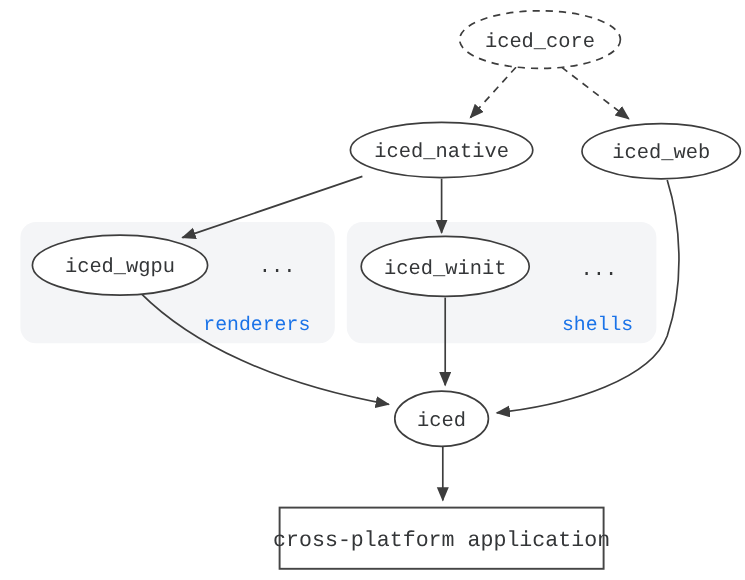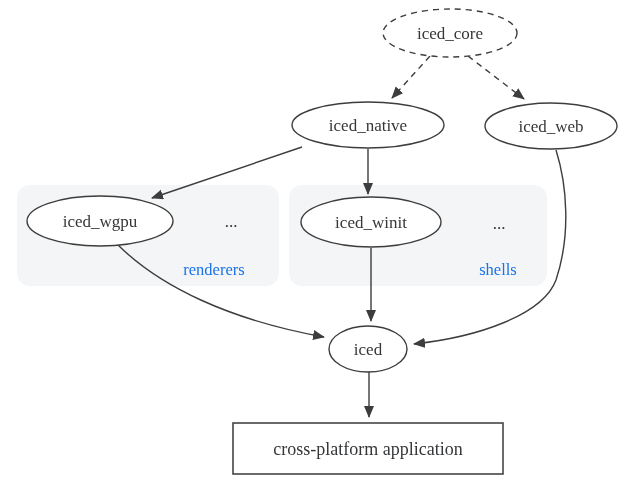--- a/index.html
+++ b/index.html
@@ -5,21 +5,21 @@
   html, body {
     margin: 0;
     padding: 0;
     background: #ffffff;
   }
   .canvas {
     position: relative;
     width: 621px;
     height: 483px;
     background: #ffffff;
-    font-family: Liberation Serif, serif;
+    font-family: Liberation Mono, monospace;
     overflow: hidden;
   }
   svg { display: block; }
   .node-ellipse {
     fill: #ffffff;
     stroke: #3d3d3d;
     stroke-width: 1.4;
   }
   .node-ellipse.dashed {
     stroke-dasharray: 6 5;

